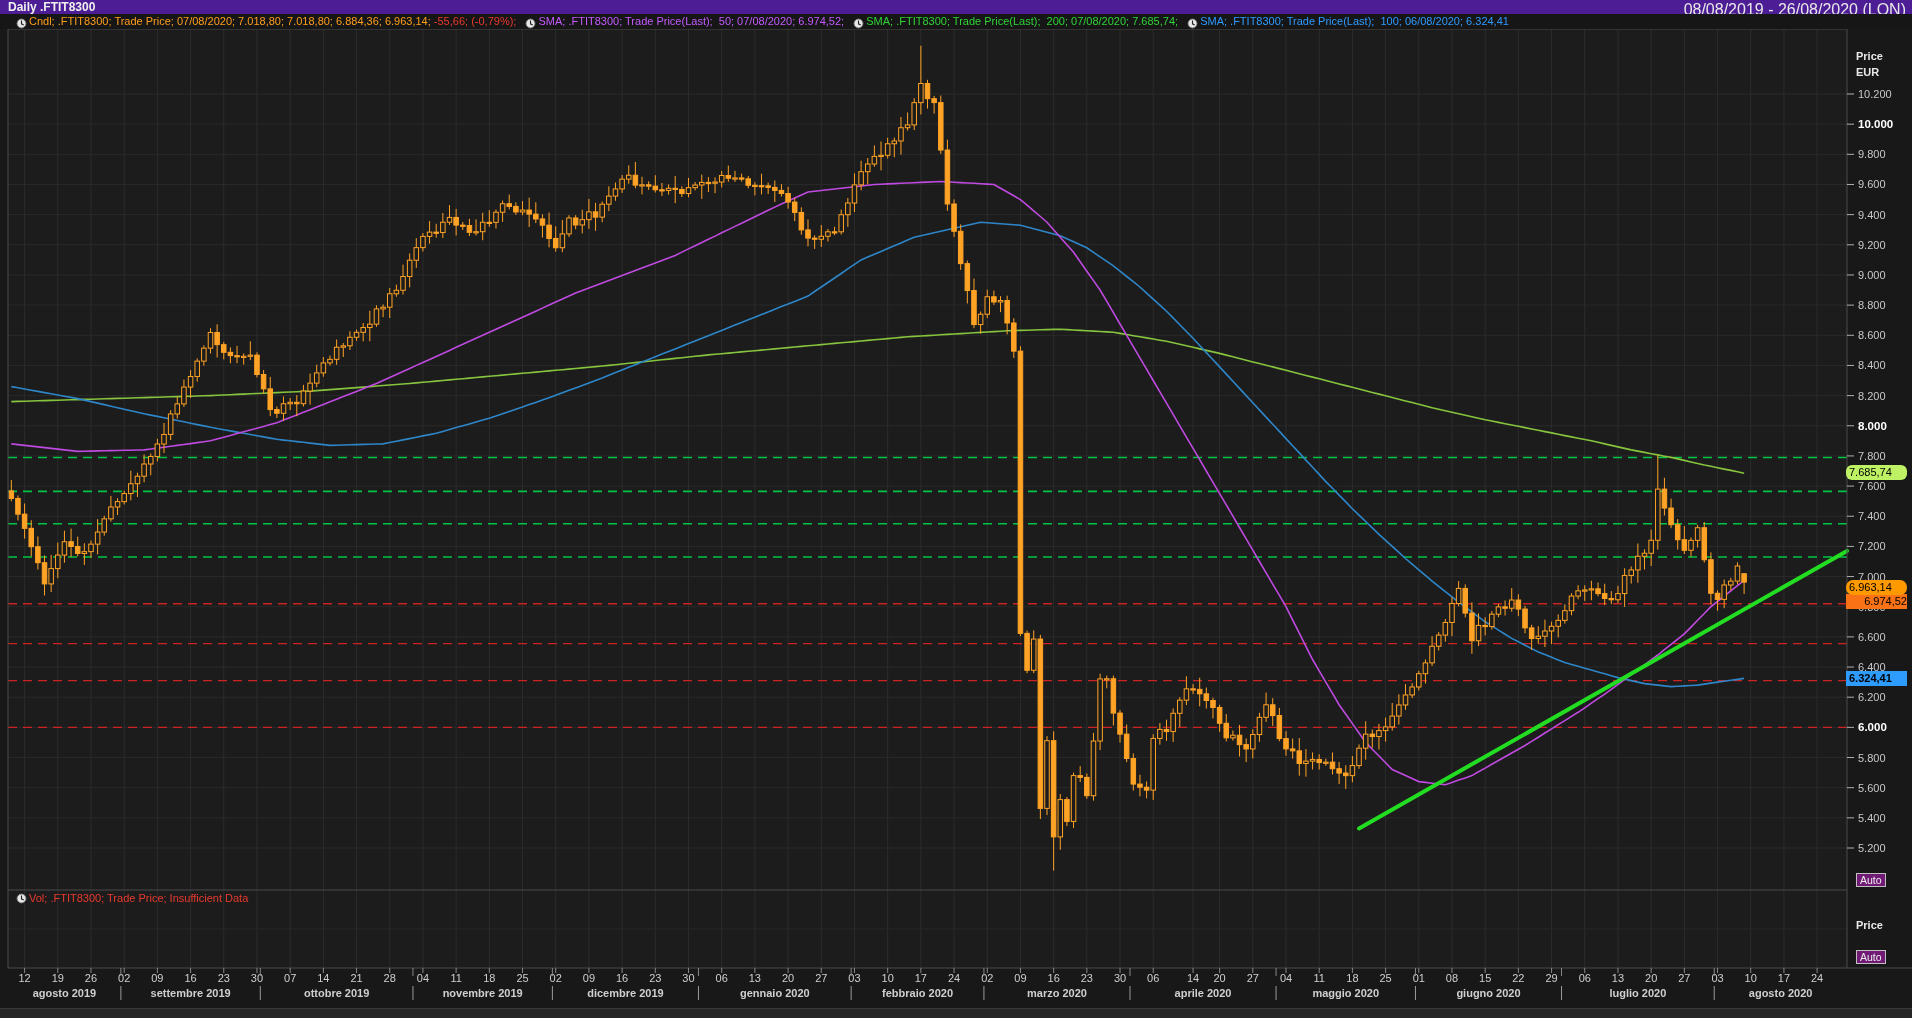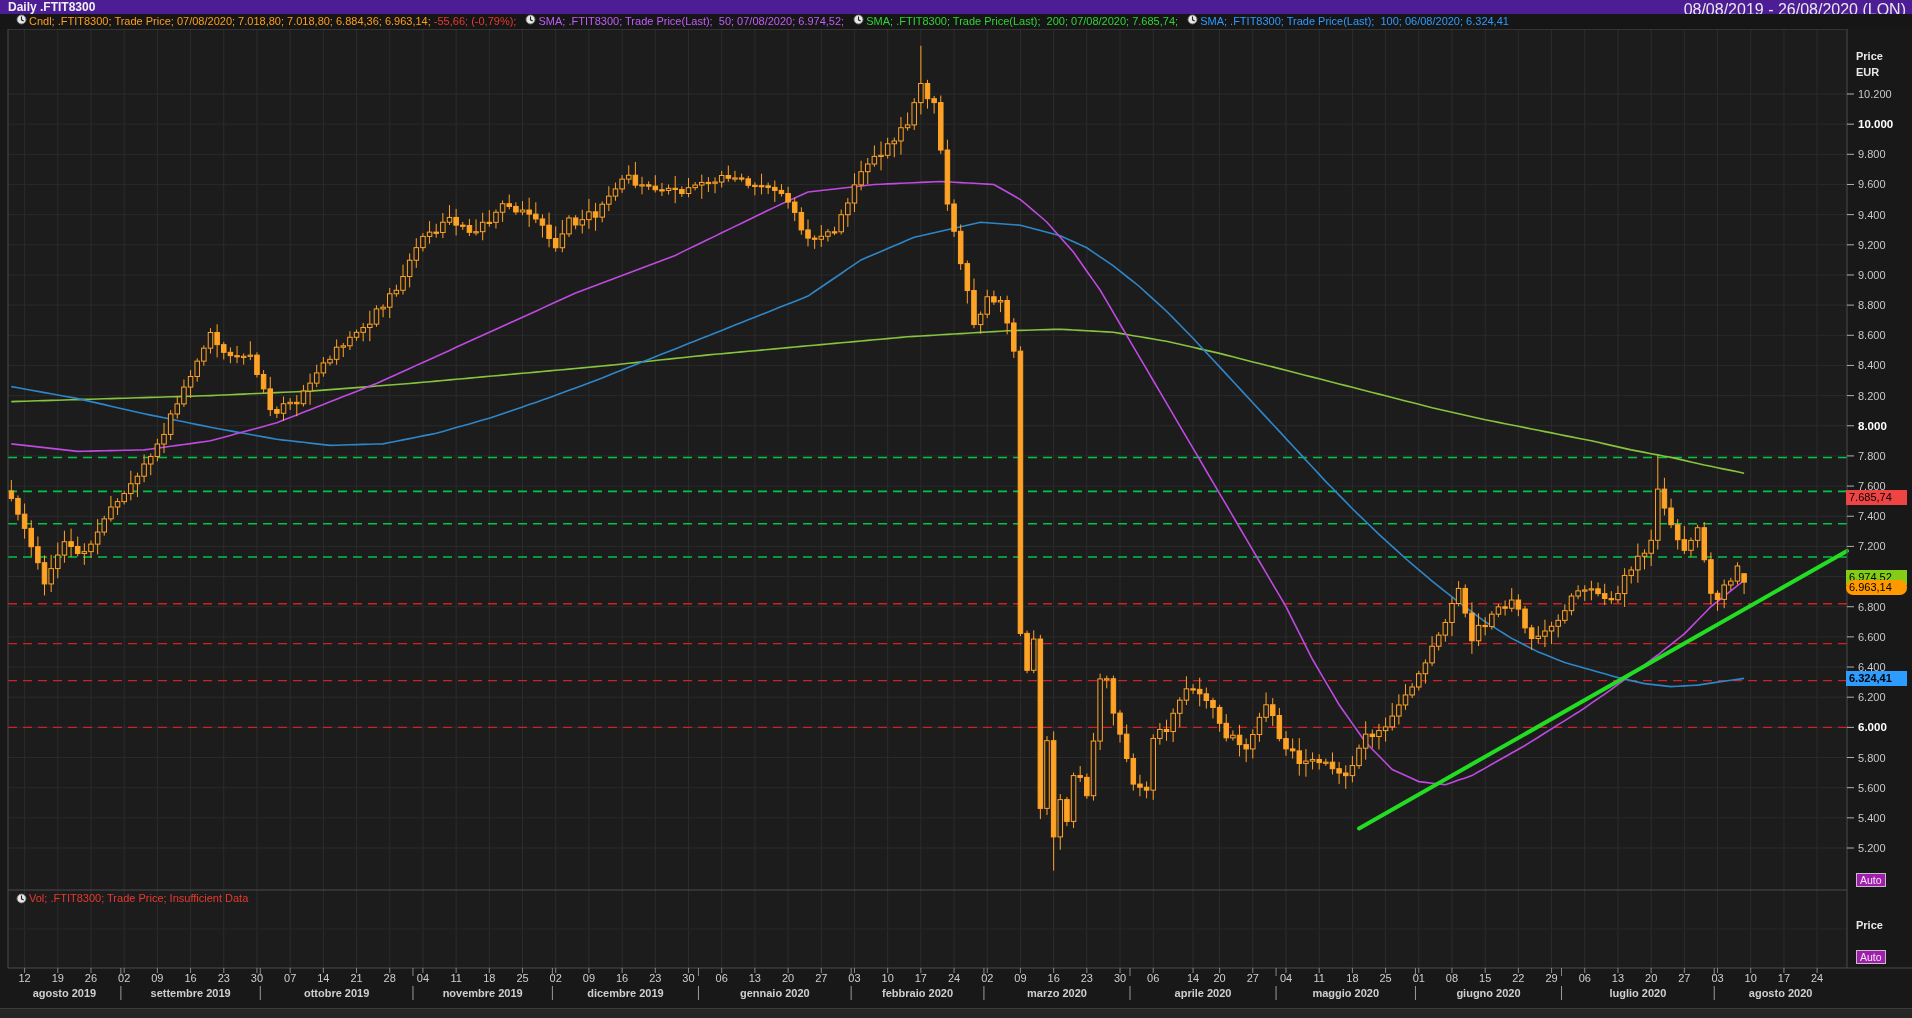--- a/index.html
+++ b/index.html
@@ -5,26 +5,26 @@
   html,body{margin:0;padding:0;background:#181818;}
   body{font-family:"Liberation Sans", sans-serif; width:1912px; height:1018px; position:relative; overflow:hidden; color:#ddd;}
   #stage{position:absolute; inset:0; width:1912px; height:1018px;}
   .abs{position:absolute;}
   
   #title-bar{left:0;top:0;width:1912px;height:14px;background:#4c1d95;}
   #page-title{left:8px;top:0px;font-size:12px;font-weight:bold;color:#f0f0f0;white-space:pre;}
   #date-range{right:6px;top:1px;font-size:16px;color:#e8e8e8;white-space:pre;text-align:right;}
   
   #legend-row{left:0;top:14px;width:1912px;height:15px;background:#161616;display:flex;align-items:center;padding-left:16px;box-sizing:border-box;}
-  .legend-item{display:inline-flex;align-items:flex-start;margin-right:6px;}
+  .legend-item{display:inline-flex;align-items:flex-end;margin-right:6px;}
   .clock{width:11px;height:11px;margin-right:2px;flex:0 0 auto;}
   .legend-label{font-size:11px;white-space:pre;line-height:15px;}
   
   .axis-text{font-size:11px;font-weight:bold;color:#e8e8e8;white-space:pre;margin-top:14px;}
-  .auto-btn{font-size:10.5px;color:#ececec;border:1px solid #c0c0c0;background:#a21caf;padding:0 3px;line-height:12px;cursor:pointer;}
+  .auto-btn{font-size:10.5px;color:#ececec;border:1px solid #c0c0c0;background:#701a75;padding:0 3px;line-height:12px;cursor:pointer;}
   
   .badge{position:absolute;left:1846px;width:58px;height:15px;font-size:11px;color:#000;line-height:15px;padding-left:3px;white-space:pre;}
   
   #volume-legend{left:16px;top:891px;height:14px;display:inline-flex;align-items:center;}
   #volume-legend .legend-label{color:#e8392e;}
   #bottom-strip{left:0;top:1008px;width:1912px;height:10px;background:#262626;border-top:1px solid #3a3a3a;}
 </style>
 </head>
 <body>
 
@@ -967,22 +967,22 @@
     </span>
   </div>
 
   <div class="abs axis-text" style="left:1856px;top:36px;">Price</div>
   <div class="abs axis-text" style="left:1856px;top:52px;">EUR</div>
   <div class="abs auto-btn" style="left:1856px;top:873px;">Auto</div>
   <div class="abs axis-text" style="left:1856px;top:905px;">Price</div>
   <div class="abs auto-btn" style="left:1856px;top:950px;">Auto</div>
 
   <div id="badges" class="abs">
-      <div class="badge" style="top: 490px; background: #ef4444;">7.685,74</div>
-      <div class="badge" style="top: 570px; background: #84cc16;">6.974,52</div>
+      <div class="badge" style="top: 465px; background: #bef264; border-radius: 6px;">7.685,74</div>
+      <div class="badge" style="top: 594px; background: #f97316; text-align: right;">6.974,52</div>
       <div class="badge" style="top: 579.618px; background: rgb(255, 153, 0); border-radius: 7px;">6.963,14</div>
       <div class="badge" style="top: 670.939px; background: rgb(46, 155, 255); font-weight: bold;">6.324,41</div>
     </div>
 
   <div id="volume-legend" class="abs">
     <svg class="clock" viewBox="0 0 11 11">
         <circle cx="5.5" cy="5.5" r="4.4" fill="#e8e8e8" stroke="#888"></circle>
         <path d="M5.5 2.4 L5.5 5.8 L7.7 6.9" stroke="#222" stroke-width="1.1" fill="none"></path>
       </svg>
     <span class="legend-label">Vol; .FTIT8300; Trade Price; Insufficient Data</span>

